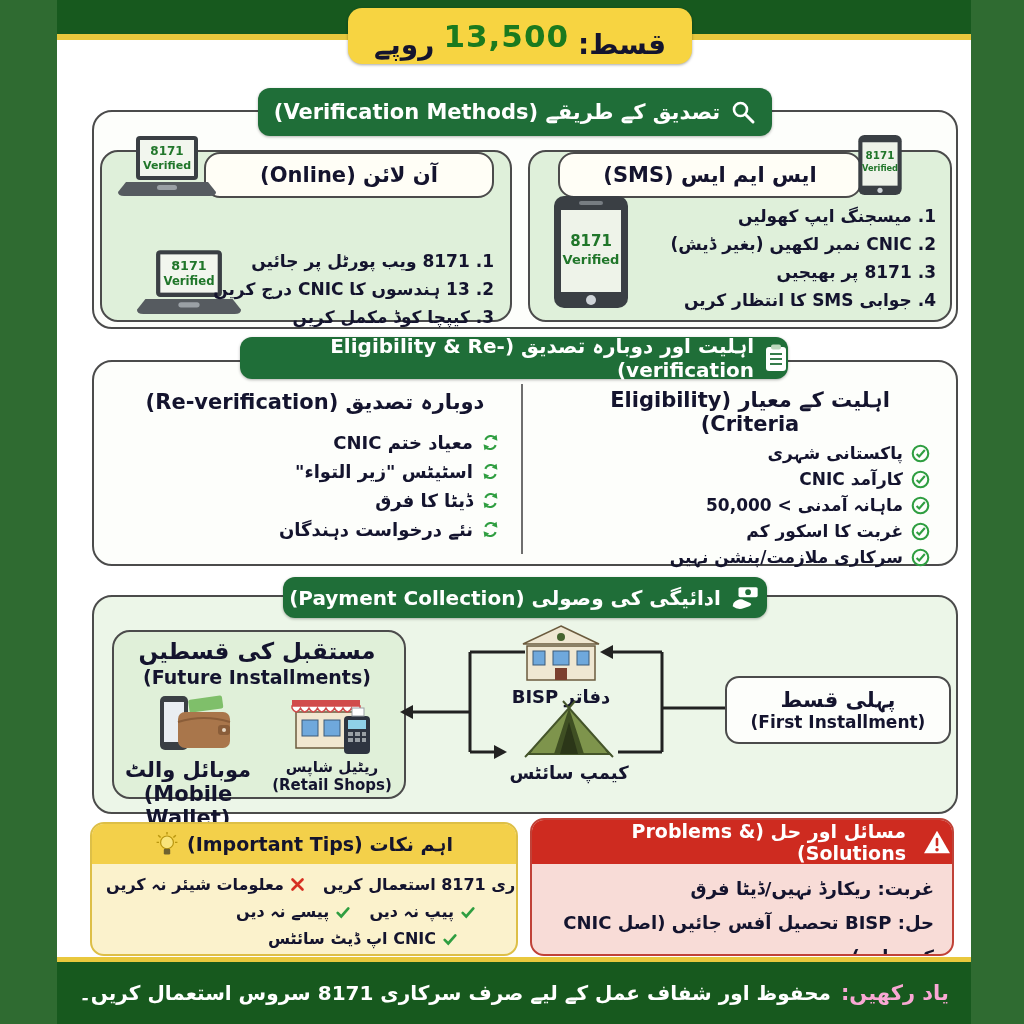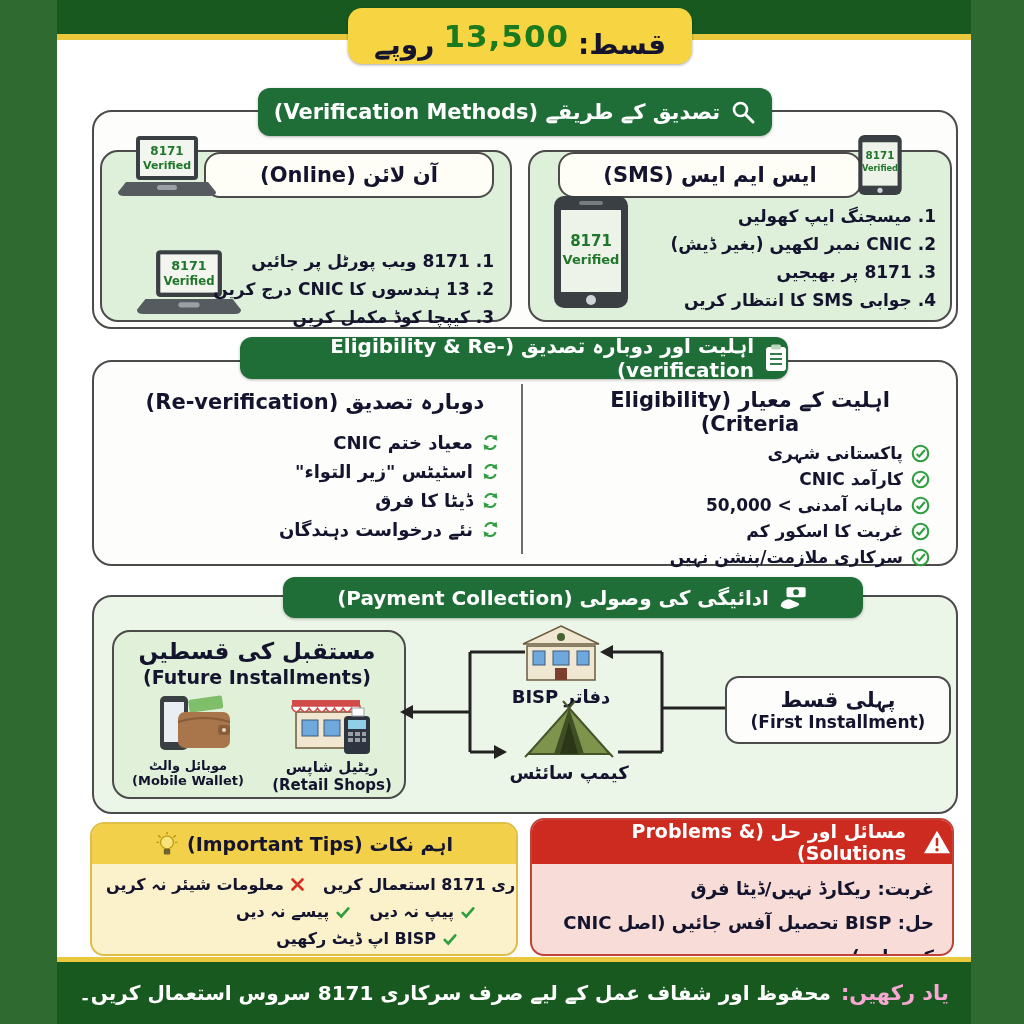--- a/index.html
+++ b/index.html
@@ -260,21 +260,21 @@
           <svg width="19" height="19" viewBox="0 0 22 22">
             <circle cx="11" cy="11" r="9" fill="none" stroke="#2f9e41" stroke-width="2.4"></circle>
             <path d="M6.5 11.5 l3 3 l6.5 -7.5" fill="none" stroke="#2f9e41" stroke-width="2.4"></path>
           </svg>
         </span>
       <span>سرکاری ملازمت/پنشن نہیں</span>
     </div>
   </div>
 
   <div class="sec-box" style="left:92px;top:595px;width:862px;height:215px;background:#ecf6e8;"></div>
-  <div class="pill" style="left:283px;top:577px;width:580px;height:41px;font-size:20px;">
+  <div class="pill" style="left:283px;top:577px;width:484px;height:41px;font-size:20px;">
     <span>
       <svg width="30" height="26" viewBox="0 0 36 30">
         <rect x="9" y="2" width="23" height="12" rx="2" fill="#ffffff"></rect>
         <circle cx="20.5" cy="8" r="3.4" fill="#1f6e38"></circle>
         <path d="M3 21 q7 -7 13 -3 l7 3 q3 1.5 -1 4 l-9 3 q-6 1 -11 -3 z" fill="#ffffff"></path>
       </svg>
     </span>
     <span>ادائیگی کی وصولی (Payment Collection)</span>
   </div>
 
@@ -285,21 +285,21 @@
     <svg width="76" height="66" viewBox="0 0 76 66">
       <rect x="2" y="4" width="28" height="54" rx="5" fill="#3a3f44"></rect>
       <rect x="6" y="10" width="20" height="40" fill="#e9eef2"></rect>
       <rect x="30" y="8" width="34" height="13" rx="2" fill="#7fbf6a" transform="rotate(-8 30 8)"></rect>
       <rect x="20" y="20" width="52" height="36" rx="7" fill="#a9764b"></rect>
       <path d="M20 30 q26 -8 52 0" stroke="#8a5d39" stroke-width="2" fill="none"></path>
       <rect x="60" y="33" width="12" height="10" rx="3" fill="#8a5d39"></rect>
       <circle cx="66" cy="38" r="2" fill="#e8d9c4"></circle>
     </svg>
   </div>
-  <div class="icon-label" style="left:118px;top:758px;width:140px;font-size:13px;">
+  <div class="icon-label" style="left:118px;top:758px;width:140px;font-size:21px;">
     <div>موبائل والٹ</div>
     <div style="direction:ltr;">(Mobile Wallet)</div>
   </div>
   <div class="abs" style="left:288px;top:692px;">
     <svg width="88" height="64" viewBox="0 0 88 64">
       <rect x="8" y="20" width="60" height="36" fill="#f1e7d0" stroke="#6b5b3e" stroke-width="1.5"></rect>
       <rect x="4" y="8" width="68" height="8" fill="#d14b4b"></rect>
       <path d="M4 16 q4.25 8 8.5 0 q4.25 8 8.5 0 q4.25 8 8.5 0 q4.25 8 8.5 0 q4.25 8 8.5 0 q4.25 8 8.5 0 q4.25 8 8.5 0 q4.25 8 8.5 0 v-2 h-68 z" fill="#ffffff" stroke="#d14b4b" stroke-width="1.5"></path>
       <rect x="14" y="28" width="16" height="16" fill="#6fa8dc" stroke="#3c5a78"></rect>
       <rect x="36" y="28" width="16" height="16" fill="#6fa8dc" stroke="#3c5a78"></rect>
@@ -416,21 +416,21 @@
         <span>پیپ نہ دیں</span>
       </span>
     </div>
     <div class="tip-row" style="justify-content:flex-end;padding-right:58px;">
       <span class="tip-item">
         <span>
             <svg width="16" height="16" viewBox="0 0 18 18">
               <path d="M3 10 l4 4 l8 -9" stroke="#2f9e41" stroke-width="3" fill="none" stroke-linecap="round"></path>
             </svg>
           </span>
-        <span>BISP اپ ڈیٹ رکھیں</span>
+        <span>CNIC اپ ڈیٹ سائٹس</span>
       </span>
     </div>
   </div>
 
   <div class="ps-box">
     <div class="ps-header">
       <span>
         <svg width="30" height="26" viewBox="0 0 34 30">
           <polygon points="17,2 32,28 2,28" fill="#ffffff"></polygon>
           <rect x="15.5" y="10" width="3" height="10" rx="1.5" fill="#ce2b20"></rect>

